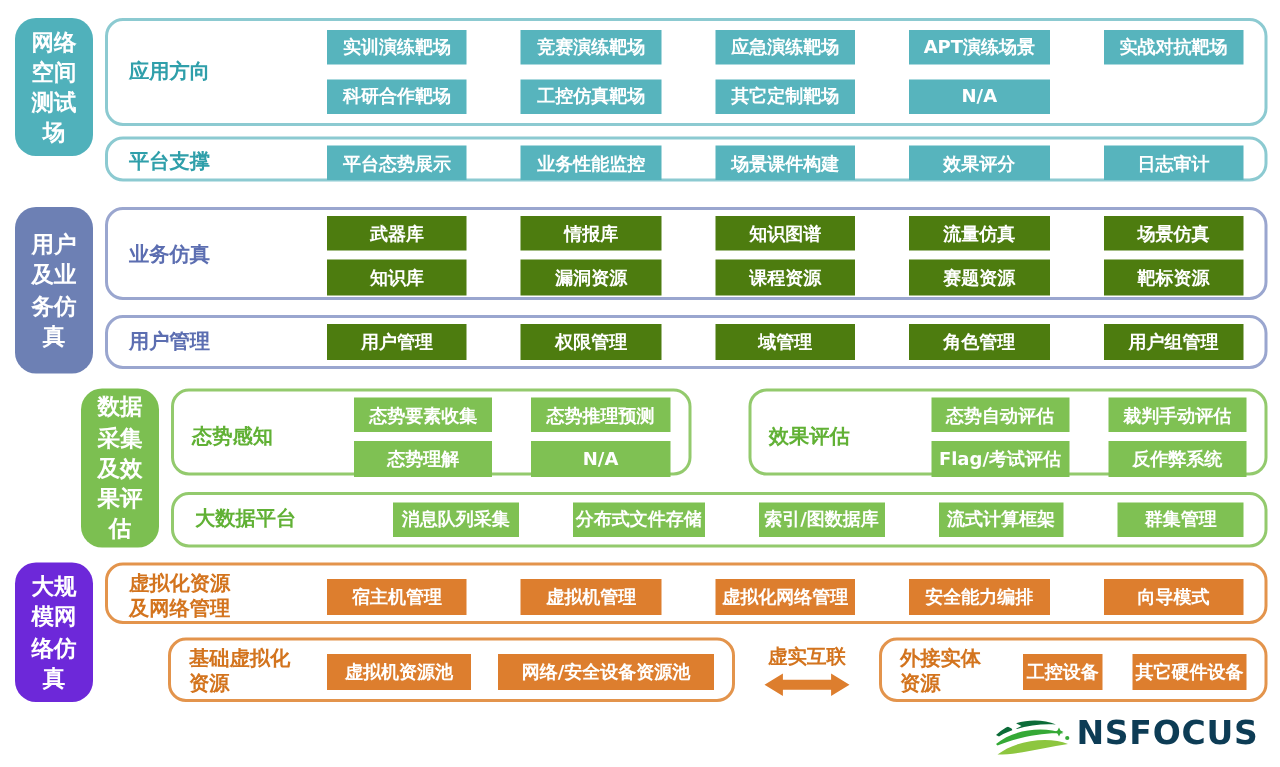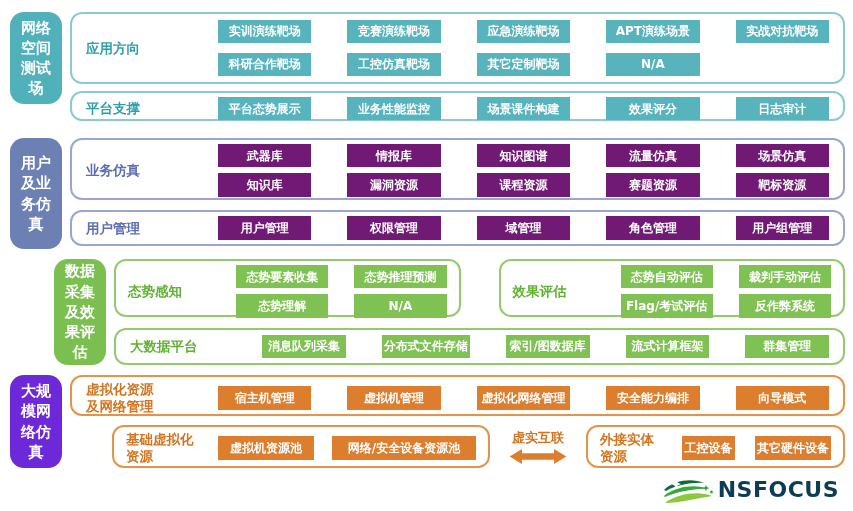--- a/index.html
+++ b/index.html
@@ -57,21 +57,21 @@
 
   
   .s-teal .tab { background:#50b1bb; }
   .s-teal .box { border-color:#8ccad1; }
   .s-teal .row-label { color:#2f9faa; }
   .teal-chip { background:#57b4bd; }
 
   .s-slate .tab { background:#6d80b4; }
   .s-slate .box { border-color:#9aa6cf; }
   .s-slate .row-label { color:#5c6eb1; }
-  .slate-chip { background:#701a75; }
+  .slate-chip { background:#4d7c0f; }
 
   .s-green .tab { background:#7cbf51; }
   .s-green .box { border-color:#93ca6d; }
   .s-green .row-label { color:#61b135; }
   .green-chip { background:#7fc153; }
 
   .s-orange .tab { background:#6d28d9; }
   .s-orange .box { border-color:#e3944c; }
   .s-orange .row-label { color:#d3741e; }
   .orange-chip { background:#dd7e2e; }

